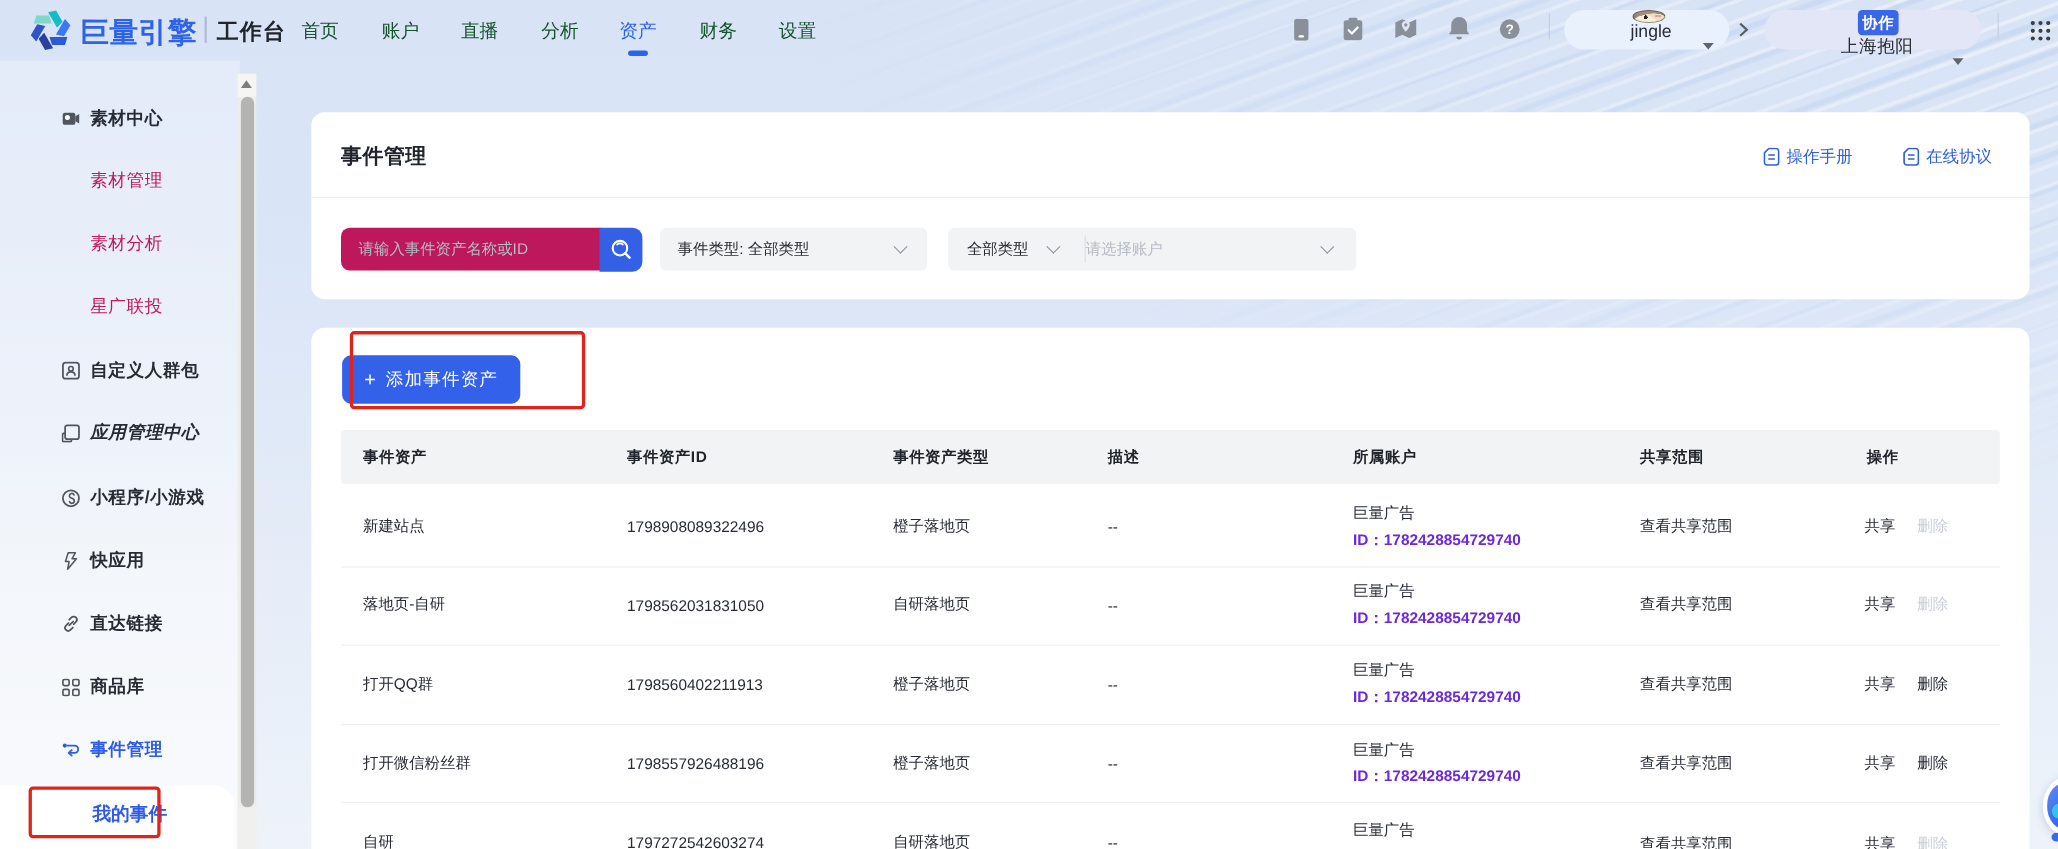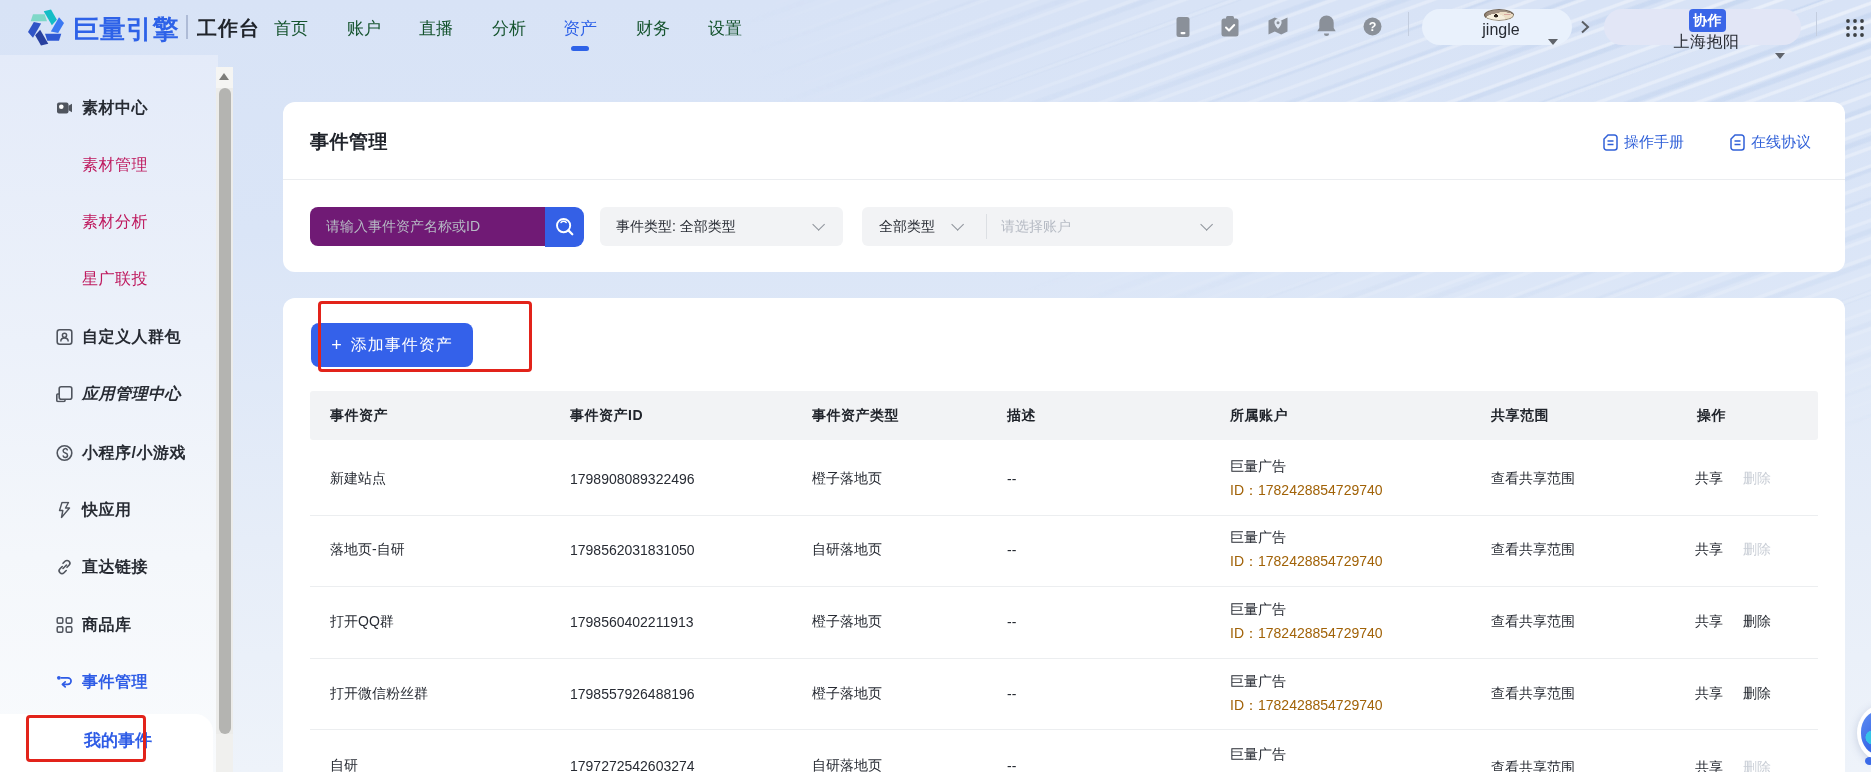--- a/index.html
+++ b/index.html
@@ -52,42 +52,42 @@
 #sb-arrow { left:219px; top:73px; width:0; height:0; border-left:5.5px solid transparent; border-right:5.5px solid transparent; border-bottom:7px solid #7d7d7a; }
 #sb-thumb { left:218.5px; top:88px; width:12px; height:646px; background:#b4b4b1; border-radius:6px; }
 #sb-bottom { left:216px; top:734px; width:17px; height:38px; background:#f0f0ee; }
 
 
 #card1 { left:283px; top:102px; width:1562px; height:170px; background:#fff; border-radius:12px; }
 #card2 { left:283px; top:298px; width:1562px; height:474px; background:#fff; border-radius:12px 12px 0 0; }
 #card1-title { left:310px; top:129px; font-size:19px; font-weight:bold; color:#20242b; letter-spacing:.5px; }
 .toplink { top:133px; font-size:15px; color:#3060d8; }
 #card1-div { left:283px; top:179px; width:1562px; height:1px; background:#ebedf0; }
-#search-input { left:310px; top:207px; width:236px; height:39px; background:#701a75; border-radius:8px 0 0 8px; line-height:39px; padding-left:16px; font-size:14px; color:#b6bbc4; }
+#search-input { left:310px; top:207px; width:236px; height:39px; background:#be185d; border-radius:8px 0 0 8px; line-height:39px; padding-left:16px; font-size:14px; color:#b6bbc4; }
 #search-btn { left:545px; top:207px; width:39px; height:40px; background:#3460e6; border-radius:0 9px 9px 0; display:flex; align-items:center; justify-content:center; }
 .dd { top:207px; height:39px; background:#f2f3f5; border-radius:6px; display:flex; align-items:center; font-size:14px; color:#272b33; }
 #dd1 { left:600px; width:243px; }
 #dd2 { left:862px; width:371px; }
 .ddchev { width:9px; height:9px; border-right:1.6px solid #8f949c; border-bottom:1.6px solid #8f949c; transform:rotate(45deg) translateY(-3px); }
 .ph { color:#b6bbc4; }
 
 
 .redbox { position:absolute; border:3.5px solid #e2231a; border-radius:4px; }
 #redbox-btn { left:318px; top:301px; width:214px; height:71px; }
 #redbox-side { left:26px; top:715px; width:120px; height:47px; }
 
 
 #add-btn { left:311px; top:323px; width:162px; height:44px; background:#3461ea; border-radius:8px; display:flex; align-items:center; justify-content:center; color:#fff; font-size:16px; letter-spacing:1px; }
 
 
 #thead { left:310px; top:391px; width:1508px; height:49px; background:#f2f3f5; border-radius:3px; }
 .th { position:absolute; top:50%; transform:translateY(-50%); font-size:14px; font-weight:bold; color:#20242b; letter-spacing:.5px; white-space:nowrap; }
 .rowline { position:absolute; left:310px; width:1508px; height:1px; background:#eceef0; }
 .td { position:absolute; top:50%; transform:translateY(-50%); font-size:14px; color:#272b33; white-space:nowrap; }
-.gray { color:#a16207; }
+.gray { color:#6d28d9;font-weight:bold; }
 .lightdel { color:#c9ced6; }
 
 
 #service { left:1857px; top:705px; width:50px; height:56px; border-radius:50%; background:#fff; box-shadow:0 2px 8px rgba(80,100,150,.25); }
 #service-blob { left:1861px; top:711px; width:38px; height:44px; border-radius:48% 52% 50% 50%; background:radial-gradient(circle at 30% 60%, #35c3e8 0 18%, rgba(0,0,0,0) 19%), linear-gradient(135deg,#5f8df2 0%, #3a6ae8 55%, #2b55d8 100%); }
 #service-dot { left:1865px; top:757px; width:9px; height:8px; border-radius:50%; background:#3a6ae8; }
 </style>
 </head>
 <body>
 <div id="stripes" style="position:absolute; left:0; top:0; width:1871px; height:772px;
@@ -291,21 +291,21 @@
     </svg>
 </div>
 <div class="abs dd" id="dd1">
   <span style="margin-left:16px;">事件类型: 全部类型</span>
   <div class="ddchev" style="margin-left:auto; margin-right:22px;"></div>
 </div>
 <div class="abs dd" id="dd2">
   <span style="margin-left:17px;">全部类型</span>
   <div class="ddchev" style="margin-left:16px;"></div>
   <div style="width:1px; height:25px; background:#dcdfe3; margin-left:26px;"></div>
-  <span class="ph" style="margin-left:14px;">请选择账户</span>
+  <span class="ph" style="">请选择账户</span>
   <div class="ddchev" style="margin-left:auto; margin-right:24px;"></div>
 </div>
 
 <div class="abs" id="card2"></div>
 <div class="abs" id="add-btn"><span style="font-size:18px; font-weight:400; margin-right:8px;">+</span>添加事件资产</div>
 <div class="abs redbox" id="redbox-btn"></div>
 
 <div class="abs" id="thead">
   <div class="th" style="left:20px;">事件资产</div>
   <div class="th" style="left:260px;">事件资产ID</div>

